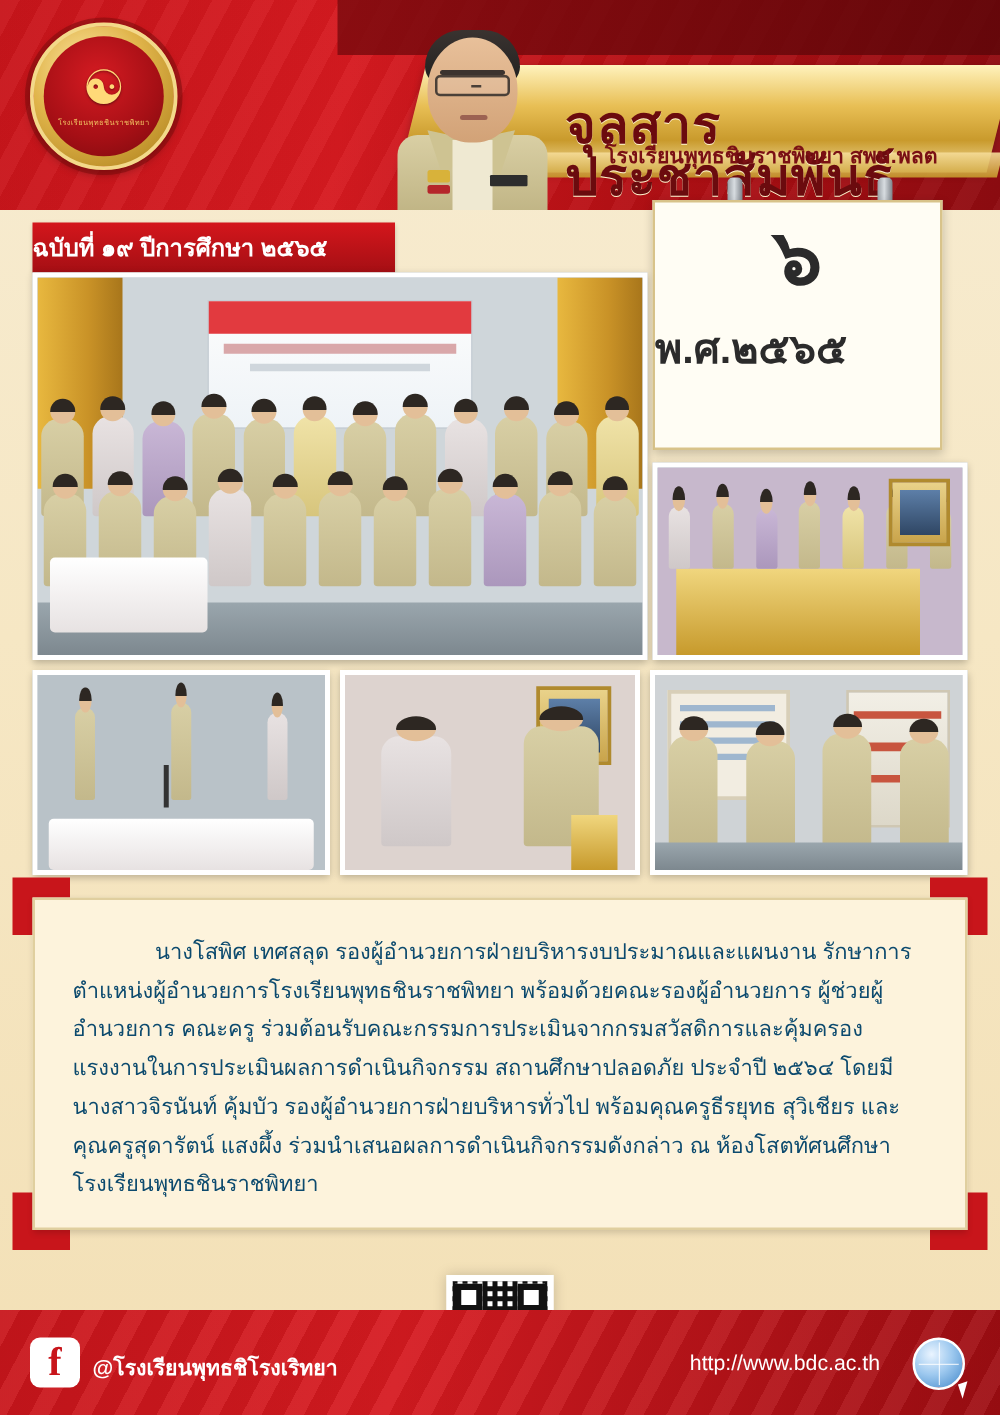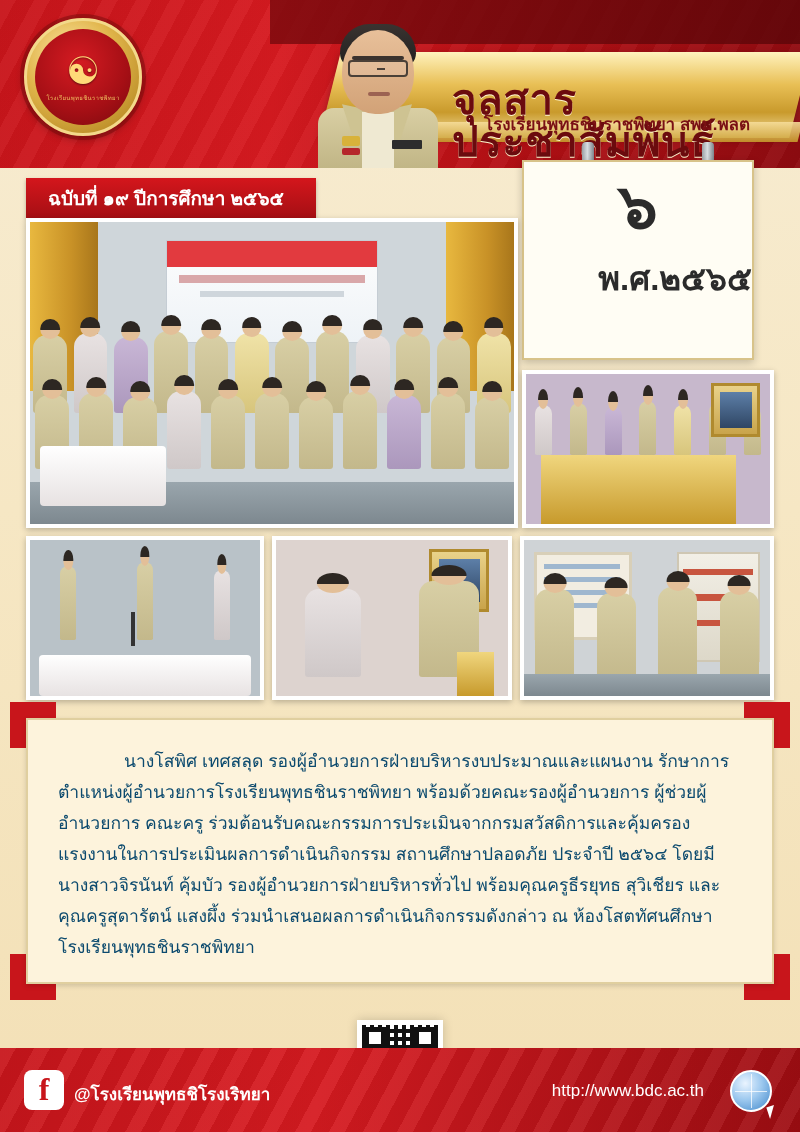--- a/index.html
+++ b/index.html
@@ -114,42 +114,42 @@
   }
   .header-sub {
     position: absolute; left: 452px; top: 110px; width: 340px;
     color: #7a1014; font-size: 17px; font-weight: bold; margin-left: 32px;
   }
 
   
   .issue-tag {
     position: absolute; left: 26px; top: 178px; width: 290px; height: 40px;
     background: linear-gradient(180deg,#d4161c,#a50f14);
-    display: flex; align-items: center; padding-left: 22px;
+    display: flex; align-items: center; 
     color: #fff; font-size: 19px; font-weight: bold;
     box-shadow: 0 2px 4px rgba(0,0,0,.25);
   }
 
   
   .date-box {
     position: absolute; left: 522px; top: 160px; width: 232px; height: 200px;
     background: #fffdf4;
     border: 2px solid #d8c38a;
     box-shadow: 0 3px 8px rgba(0,0,0,.2);
   }
   .date-head {
     height: 56px; background: linear-gradient(180deg,#d4161c,#a00e13);
     color: #fff; font-size: 34px; font-weight: bold;
     display: flex; align-items: center; justify-content: center;
   }
   .date-day {
     text-align: center; font-size: 62px; font-weight: bold; color: #2b2b2b; line-height: 1; margin-top: 14px;
   }
   .date-year {
-    text-align: right; font-size: 33px; font-weight: bold; color: #2b2b2b; margin-top: 14px;
+    text-align: left; font-size: 33px; font-weight: bold; color: #2b2b2b; margin-top: 14px;
   }
   .ring { position: absolute; top: 142px; width: 12px; height: 30px; background: linear-gradient(90deg,#9aa0a6,#d8dde1 45%,#7d838a); border-radius: 4px; }
   .ring.r1 { left: 582px; }
   .ring.r2 { left: 702px; }
 
   
   .photo {
     position: absolute;
     background: #b9c3cc;
     border: 4px solid #ffffff;

